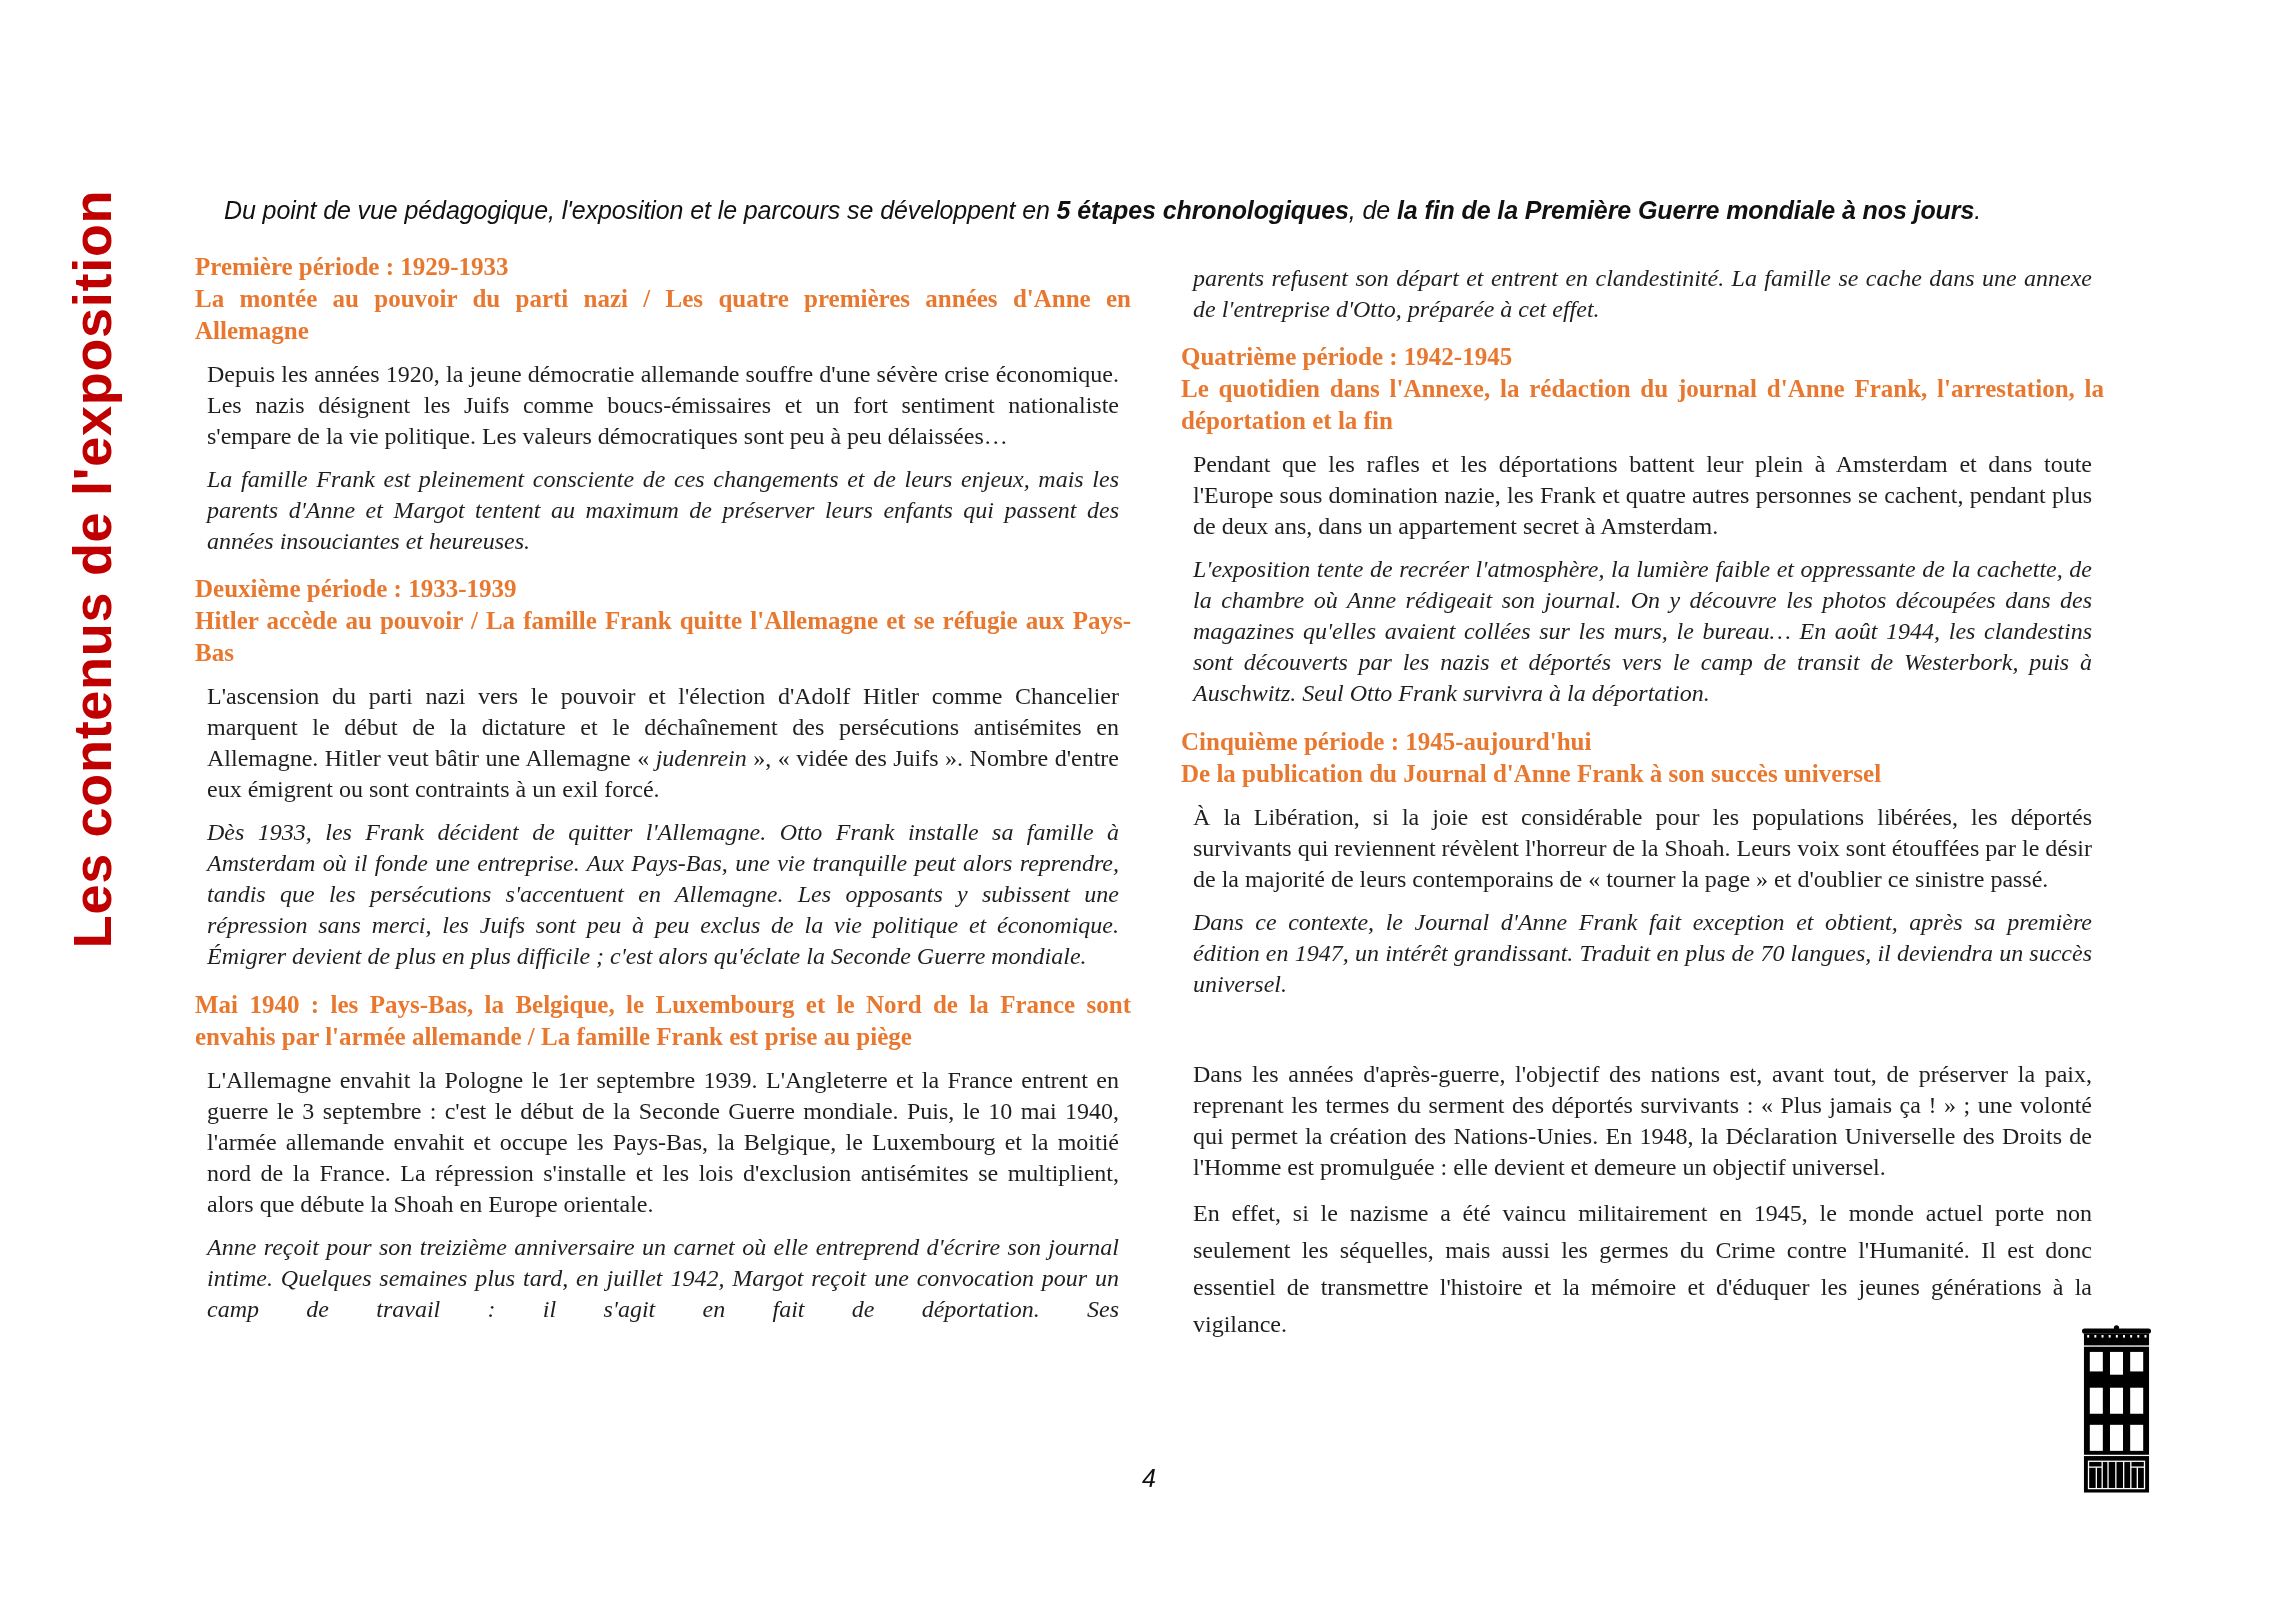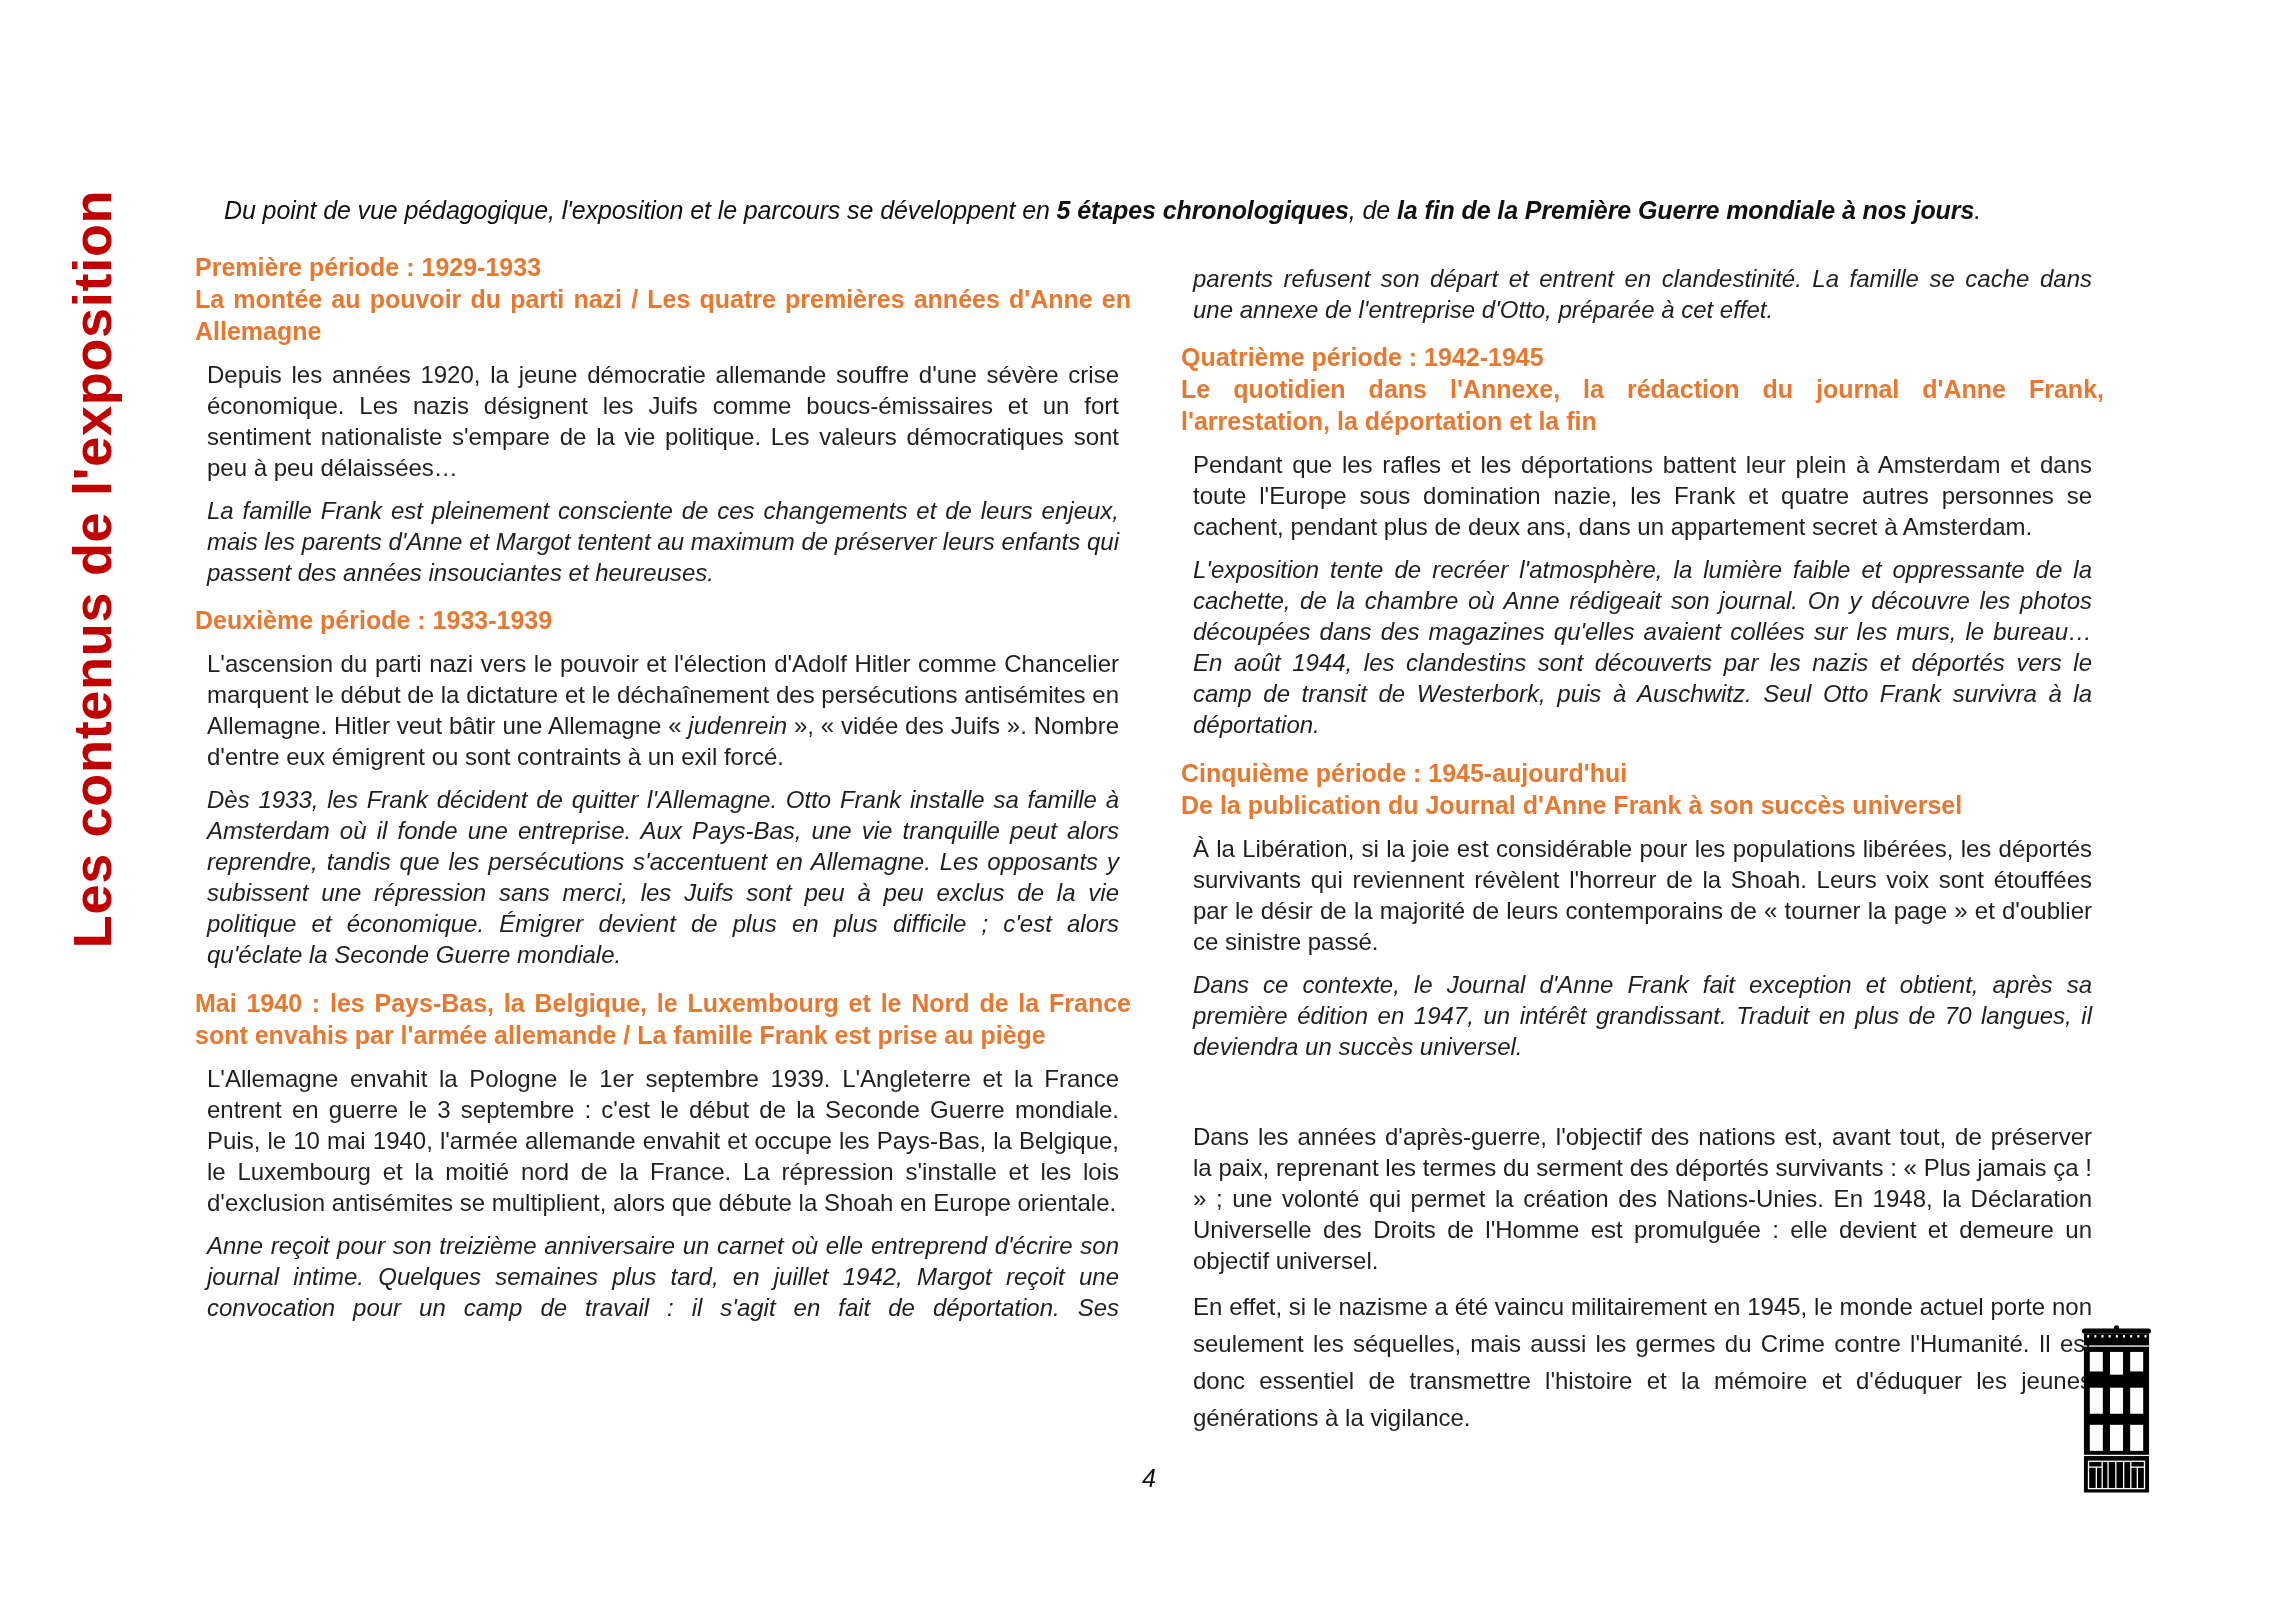--- a/index.html
+++ b/index.html
@@ -27,20 +27,21 @@
     white-space: nowrap;
     color: #111;
     letter-spacing: -0.1px;
   }
   .intro b { font-weight: bold; }
   .col {
     position: absolute;
     top: 251px;
     font-size: 24px;
     line-height: 31px;
+    font-family: Liberation Serif, serif;
   }
   .col.left { left: 195px; width: 936px; }
   .col.right { left: 1181px; width: 923px; }
   .section { margin-bottom: 16.4px; }
   .period, .subtitle {
     color: #e8782f;
     font-weight: bold;
     font-size: 25px;
     line-height: 32px;
     text-align: justify;
@@ -72,20 +73,21 @@
 <div class="col left">
   <div class="section">
     <div class="period">Première période : 1929-1933</div>
     <div class="subtitle">La montée au pouvoir du parti nazi / Les quatre premières années d'Anne en Allemagne</div>
     <p class="para">Depuis les années 1920, la jeune démocratie allemande souffre d'une sévère crise économique. Les nazis désignent les Juifs comme boucs-émissaires et un fort sentiment nationaliste s'empare de la vie politique. Les valeurs démocratiques sont peu à peu délaissées…</p>
     <p class="para it">La famille Frank est pleinement consciente de ces changements et de leurs enjeux, mais les parents d'Anne et Margot tentent au maximum de préserver leurs enfants qui passent des années insouciantes et heureuses.</p>
   </div>
 
   <div class="section">
     <div class="period">Deuxième période : 1933-1939</div>
+    <div class="subtitle">Hitler accède au pouvoir / La famille Frank quitte l'Allemagne et se réfugie aux Pays-Bas</div>
     <p class="para"><span>L'ascension du parti nazi vers le pouvoir et l'élection d'Adolf Hitler comme Chancelier marquent le début de la dictature et le déchaînement des persécutions antisémites en Allemagne. Hitler veut bâtir une Allemagne « </span><i>judenrein</i><span> », « vidée des Juifs ». Nombre d'entre eux émigrent ou sont contraints à un exil forcé.</span></p>
     <p class="para it">Dès 1933, les Frank décident de quitter l'Allemagne. Otto Frank installe sa famille à Amsterdam où il fonde une entreprise. Aux Pays-Bas, une vie tranquille peut alors reprendre, tandis que les persécutions s'accentuent en Allemagne. Les opposants y subissent une répression sans merci, les Juifs sont peu à peu exclus de la vie politique et économique. Émigrer devient de plus en plus difficile ; c'est alors qu'éclate la Seconde Guerre mondiale.</p>
   </div>
 
   <div class="section">
     <div class="subtitle">Mai 1940 : les Pays-Bas, la Belgique, le Luxembourg et le Nord de la France sont envahis par l'armée allemande / La famille Frank est prise au piège</div>
     <p class="para">L'Allemagne envahit la Pologne le 1er septembre 1939. L'Angleterre et la France entrent en guerre le 3 septembre : c'est le début de la Seconde Guerre mondiale. Puis, le 10 mai 1940, l'armée allemande envahit et occupe les Pays-Bas, la Belgique, le Luxembourg et la moitié nord de la France. La répression s'installe et les lois d'exclusion antisémites se multiplient, alors que débute la Shoah en Europe orientale.</p>
     <p class="para it" style="text-align-last: justify;">Anne reçoit pour son treizième anniversaire un carnet où elle entreprend d'écrire son journal intime. Quelques semaines plus tard, en juillet 1942, Margot reçoit une convocation pour un camp de travail : il s'agit en fait de déportation. Ses</p>
   </div>
 </div>

